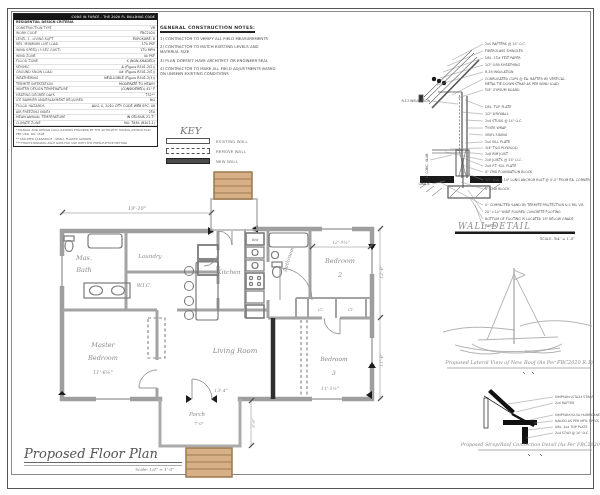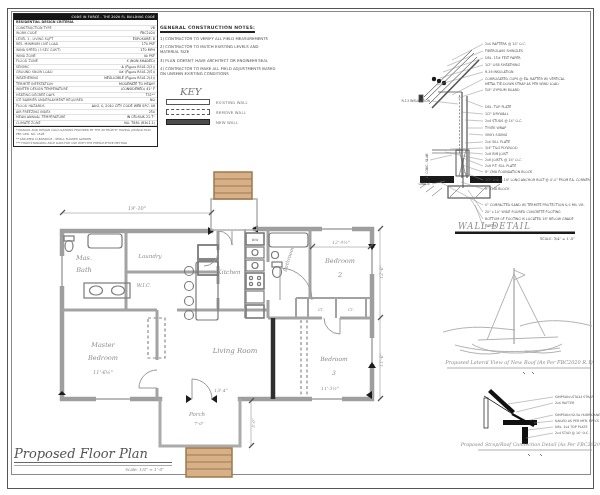--- a/index.html
+++ b/index.html
@@ -21,30 +21,30 @@
 
   
   .gnotes{position:absolute;left:160px;top:14px;width:118px;}
   .gnotes .ttl{font-size:4.6px;font-weight:bold;color:#333;letter-spacing:.3px;
                border-bottom:2px solid #222;display:inline-block;padding-bottom:1px;margin-bottom:3px;}
   .gnotes .item{font-size:3.9px;line-height:5.2px;color:#555;margin-bottom:3px;}
 
   
   .keyblk{position:absolute;left:166px;top:86px;width:110px;}
   .keyblk .kttl{font-family:"DejaVu Serif",serif;font-style:italic;font-size:10px;color:#777;
-                margin-left:14px;margin-bottom:2px;}
+                margin-left:14px;margin-bottom:2px;margin-top:39px;}
   .krow{display:flex;align-items:center;margin-bottom:4px;}
   .kswatch{width:44px;height:6px;margin-right:6px;box-sizing:border-box;}
   .ks-existing{border:1px solid #555;background:#fff;}
   .ks-remove{border:1px dashed #555;background:#fff;}
   .ks-new{background:#4c4c4c;border:1px solid #222;}
   .klabel{font-size:3.8px;color:#777;letter-spacing:.2px;}
 
   
-  .titleblk{position:absolute;left:14px;top:446px;width:160px;}
+  .titleblk{position:absolute;left:24px;top:446px;width:160px;}
   .titleblk .main{font-family:"DejaVu Serif",serif;font-style:italic;font-size:13px;color:#555;}
   .titleblk .rule{border-top:1px solid #666;border-bottom:1px solid #aaa;height:2px;width:158px;margin-top:1px;}
   .titleblk .scale{font-size:4.2px;color:#888;text-align:right;width:150px;margin-top:1px;font-style:italic;}
 
   svg text{font-family:"DejaVu Serif",serif;font-style:italic;fill:#8b8b8b;}
   svg text.tech{font-family:"DejaVu Sans",sans-serif;font-style:normal;fill:#555;}
 </style>
 </head>
 <body>
 

